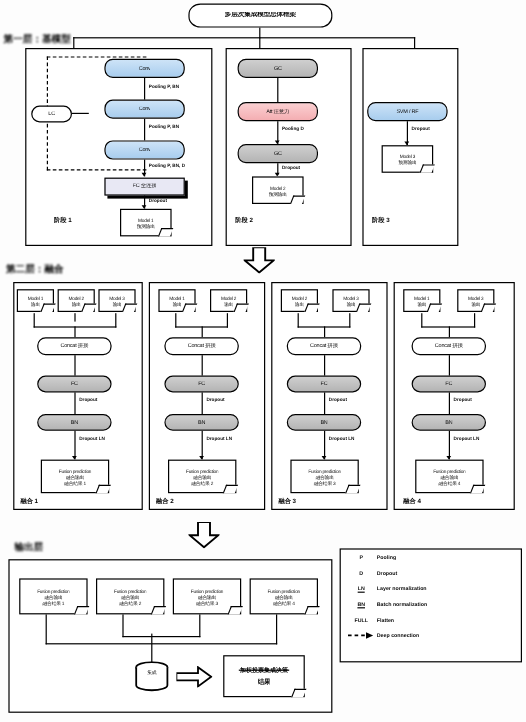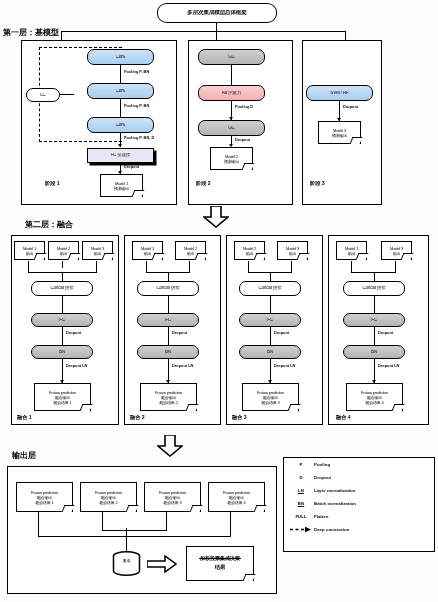--- a/index.html
+++ b/index.html
@@ -199,21 +199,21 @@
   </div>
 
   <div class="stagelabel" style="left:310px; top:180px;">阶段 3</div>
 
   <div class="bigarrow" style="left:203px; top:206px;">
     <svg width="26" height="22" viewBox="0 0 26 22">
       <polygon points="8,0 18,0 18,11 25,11 13,21 1,11 8,11" fill="#ffffff" stroke="#000000" stroke-width="1.6"></polygon>
     </svg>
   </div>
 
-  <div class="seclabel" style="left:25px; top:219px;">第二层：融合</div>
+  <div class="seclabel" style="left:5px; top:219px;">第二层：融合</div>
 
   <div class="panel" style="left:11px; top:235px; width:108px; height:190px;"></div>
 
   <div class="note" style="left:14px; top:241px; width:31px; height:19px;">
     <span class="blurtext xs">Model 1</span>
     <span class="blurtext xs">输出</span>
   </div>
   <div class="note" style="left:48px; top:241px; width:31px; height:19px;">
     <span class="blurtext xs">Model 2</span>
     <span class="blurtext xs">输出</span>

